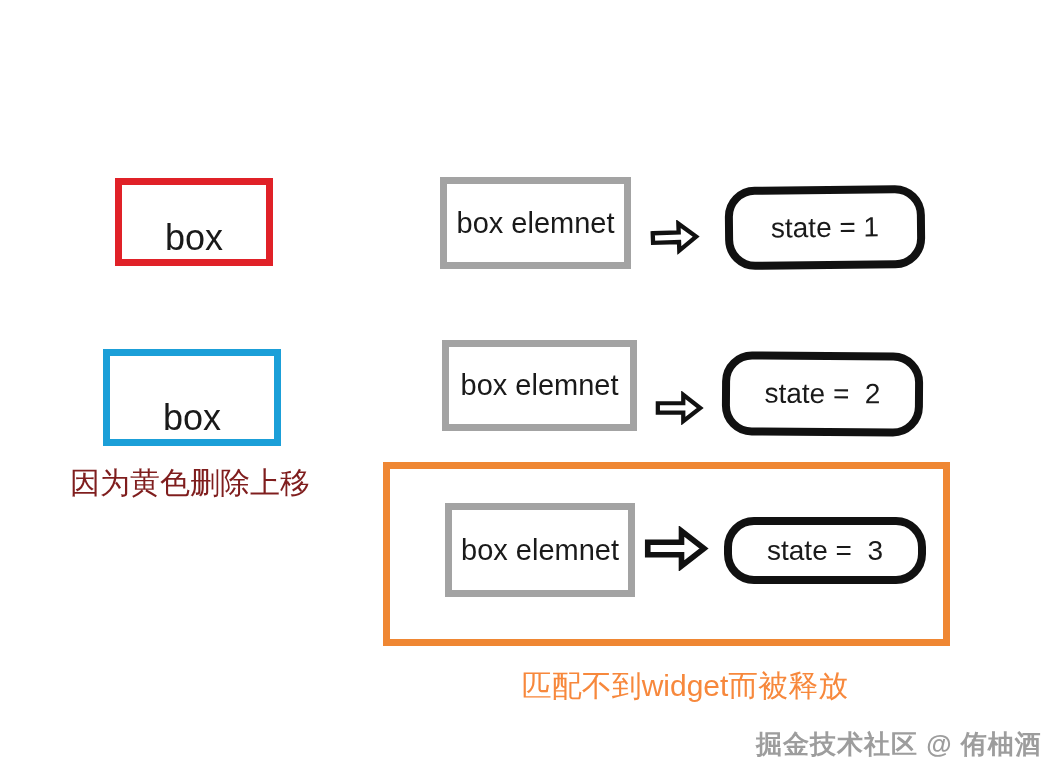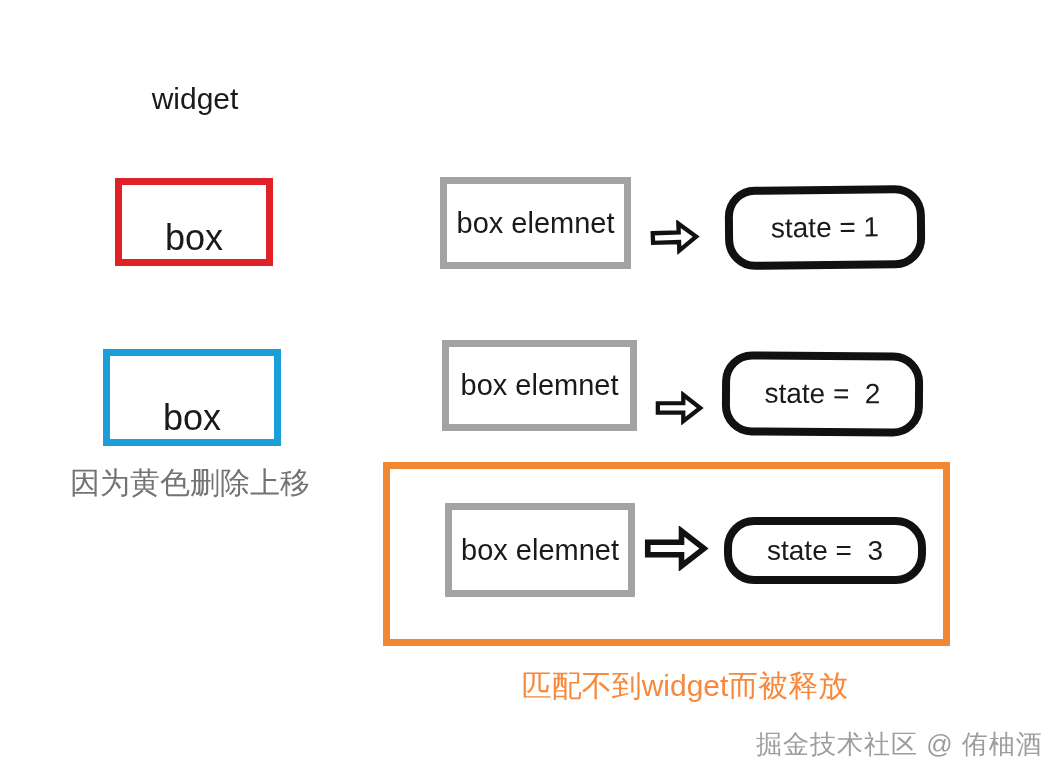--- a/index.html
+++ b/index.html
@@ -52,38 +52,37 @@
   .arrow svg { display:block; width:100%; height:auto; }
 
   #orange-frame {
     position:absolute;
     left:383px; top:462px; width:567px; height:184px;
     border:7px solid #ef8733;
     background:transparent;
   }
 
   .caption { position:absolute; font-size:30px; }
-  #caption-blue    { left:70px;  top:463px; color:#737373; }
+  #caption-blue    { left:70px;  top:463px; color:#7f1d1d; }
   #caption-release { left:455px; top:666px; width:460px; text-align:center; color:#f7883c; }
 
   #watermark {
     position:absolute;
     left:756px; top:727px;
-    font-size:26px; font-weight:normal;
+    font-size:26px; font-weight:bold;
     letter-spacing:1px;
     color:#9d9d9d;
     text-shadow:2px 2px 1px rgba(255,255,255,0.95);
   }
 </style>
 </head>
 <body>
 
 <div class="canvas">
 
-  <div class="hdr" id="hdr-widget">widget</div>
 
   <div class="wbox" id="wbox-red">
     <span>box</span>
   </div>
   <div class="ebox" id="ebox-1">
     <span>box elemnet</span>
   </div>
   <div class="arrow" id="arrow-1">
     <svg viewBox="0 0 52 36">
         <path d="M3,13 L30,13 L30,4 L48,18 L30,32 L30,23 L3,23 Z" fill="#ffffff" stroke="#111111" stroke-width="4.5" stroke-linejoin="miter"></path>

